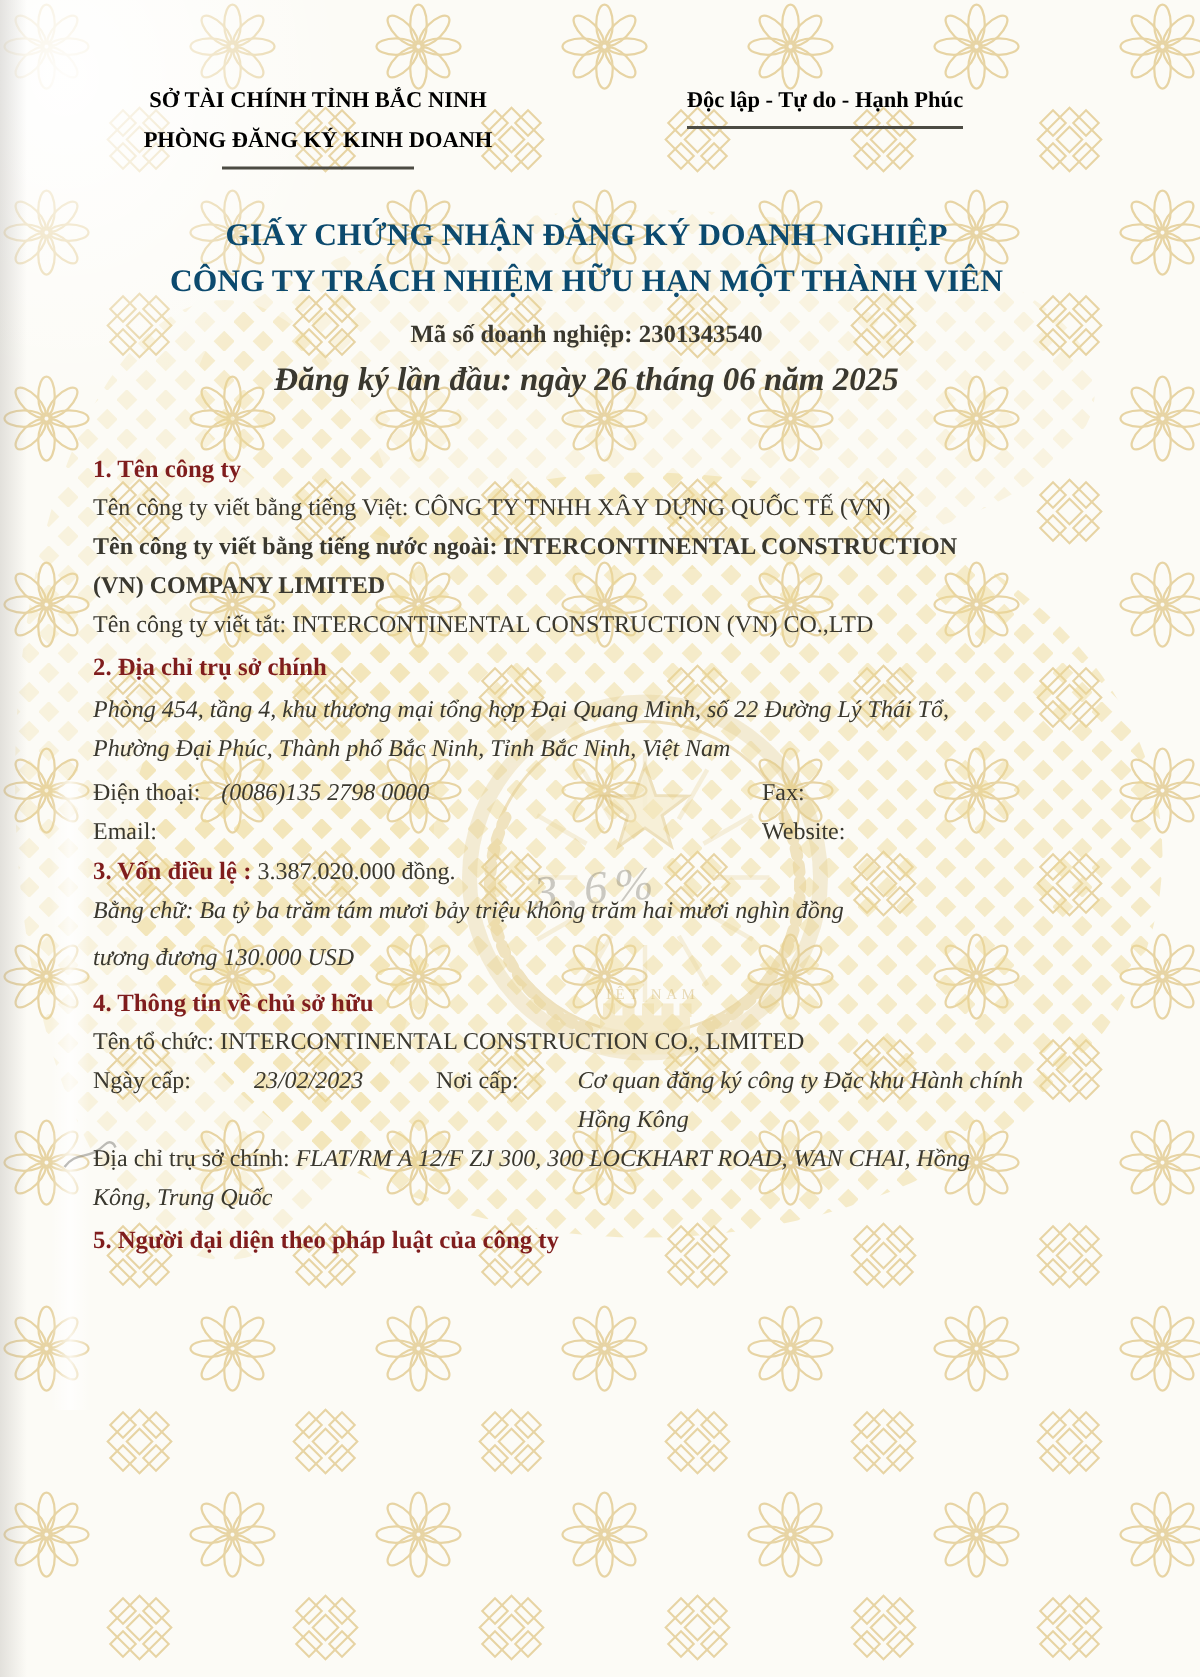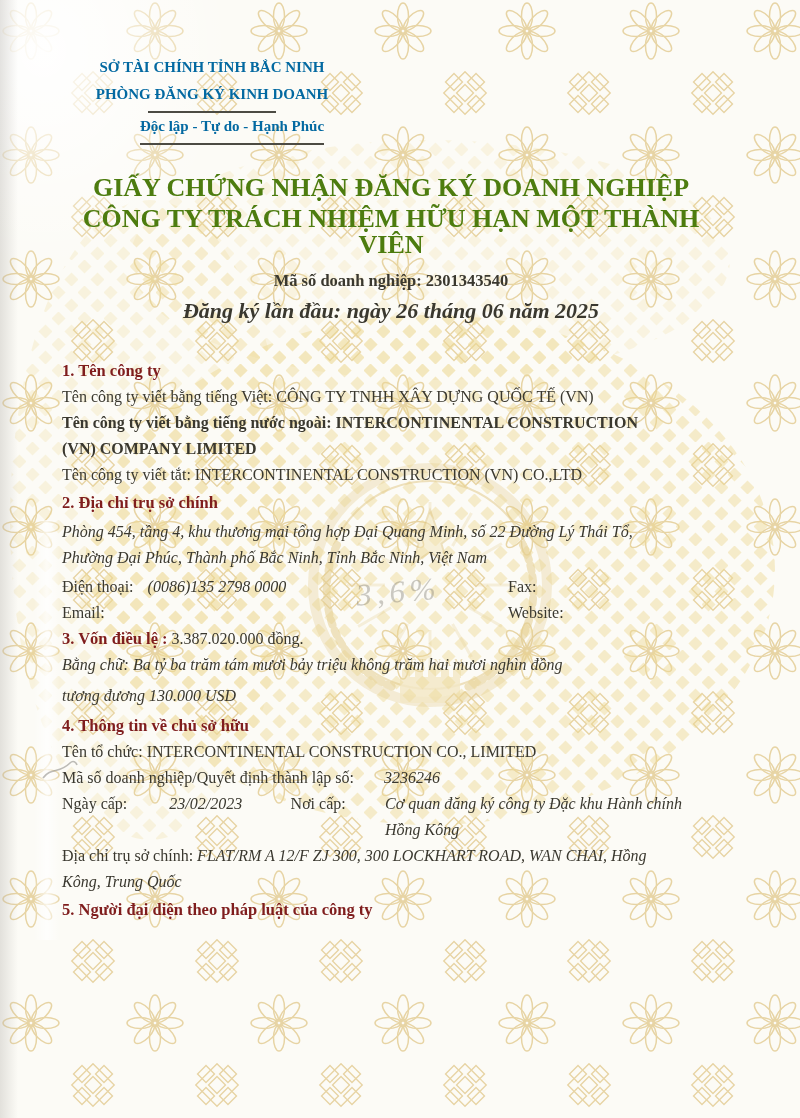--- a/index.html
+++ b/index.html
@@ -17,29 +17,29 @@
     background:radial-gradient(ellipse at 18% 18%, rgba(255,255,255,0.95) 0%, rgba(255,255,255,0) 68%); }
   .edge-left { position:absolute; left:0; top:0; bottom:0; width:18px;
     background:linear-gradient(90deg, rgba(178,175,170,0.35), rgba(255,255,255,0)); }
   .edge-mid { position:absolute; left:34px; top:520px; width:26px; height:420px;
     background:linear-gradient(90deg, rgba(255,255,255,0), rgba(255,255,255,0.75), rgba(255,255,255,0)); }
 
   .content { position:absolute; left:0; top:0; right:0; bottom:0;
     padding:54px 80px 0 62px; box-sizing:border-box; }
 
   .hdr { display:flex; justify-content:space-between; text-align:center;
-    font-weight:bold; color:#0369a1;flex-direction:column; }
+    font-weight:bold; color:#000000; }
   .hdr-left  { width:300px; font-size:15px; line-height:27px; }
   .hdr-right { width:340px; font-size:15px; line-height:27px; }
   .rule { height:2px; background:#4c4b43; margin:3px auto 0; }
   .rule-l { width:128px; }
   .rule-r { width:184px; }
 
   .title-block { text-align:center; margin-top:30px; }
-  .title-line { font-size:26px; font-weight:bold; color:#4d7c0f; line-height:26px; }
+  .title-line { font-size:21px; font-weight:bold; color:#0c4a6e; line-height:26px; }
   .title-line + .title-line { margin-top:5px; }
   .code-line { margin-top:13px; font-size:16.5px; font-weight:bold; }
   .reg-line  { margin-top:7px;  font-size:22px; font-weight:bold; font-style:italic; }
 
   .body-block { margin-top:34px; font-size:16px; line-height:26px; }
   .sec-h { font-weight:bold; font-size:16.5px; color:#7f1d1d; }
   p { margin:0; }
   .it  { font-style:italic; }
   .w604 { width:604px;font-weight:bold; }
   .w600 { width:600px; }
@@ -205,24 +205,20 @@
         <span>3.387.020.000 đồng.</span>
       </p>
       <p class="it">Bằng chữ: Ba tỷ ba trăm tám mươi bảy triệu không trăm hai mươi nghìn đồng</p>
       <p class="it" style="margin-top:5px">tương đương 130.000 USD</p>
 
       <div class="sec-h" style="margin-top:4px">4. Thông tin về chủ sở hữu</div>
       <p>
         <span>Tên tổ chức:</span>
         <span>INTERCONTINENTAL CONSTRUCTION CO., LIMITED</span>
       </p>
-      <p>
-        <span>Mã số doanh nghiệp/Quyết định thành lập số:</span>
-        <span class="code-val">3236246</span>
-      </p>
       <div class="issue-row">
         <span class="issue-date-label">Ngày cấp:</span>
         <span class="issue-date-val">23/02/2023</span>
         <span class="issue-place-label">Nơi cấp:</span>
         <div class="issue-place-val">Cơ quan đăng ký công ty Đặc khu Hành chính Hồng Kông</div>
       </div>
       <p class="w622">
         <span>Địa chỉ trụ sở chính:</span>
         <span class="it">FLAT/RM A 12/F ZJ 300, 300 LOCKHART ROAD, WAN CHAI, Hồng Kông, Trung Quốc</span>
       </p>

